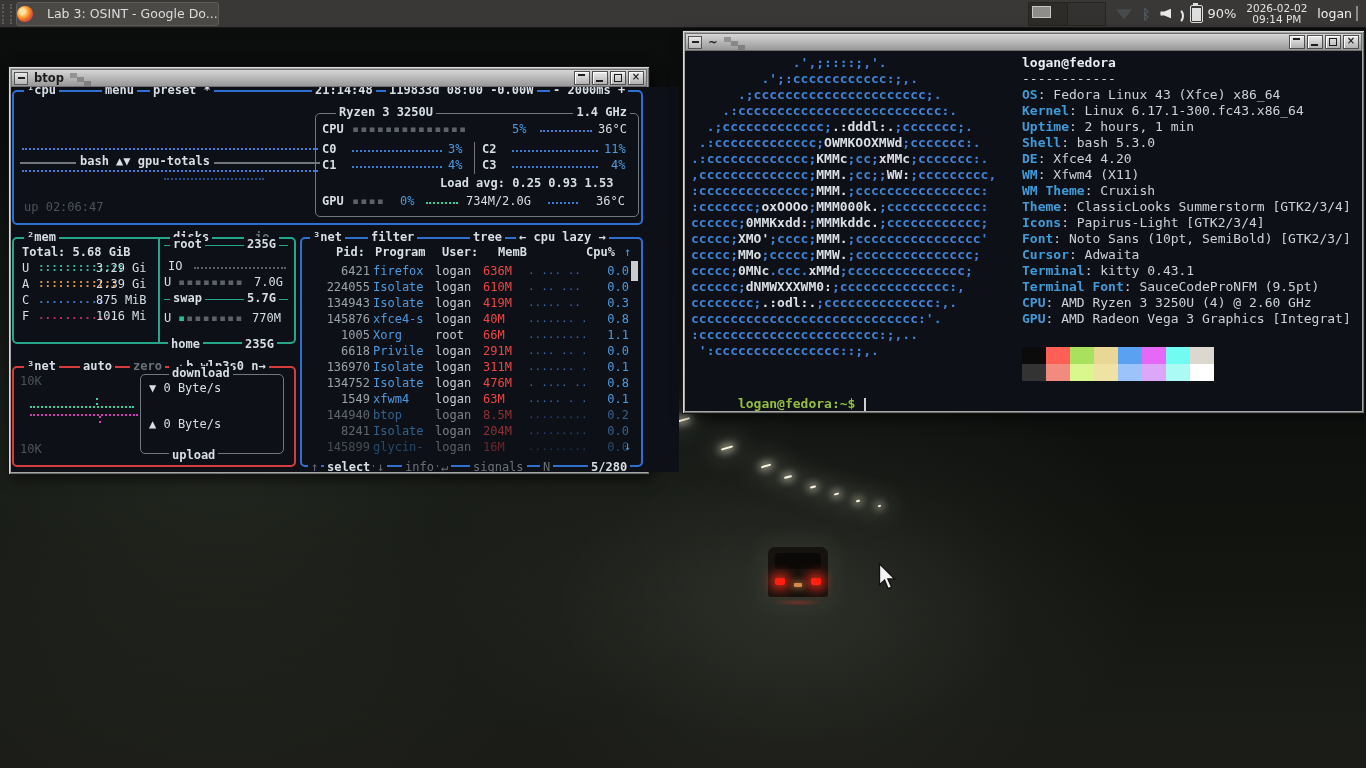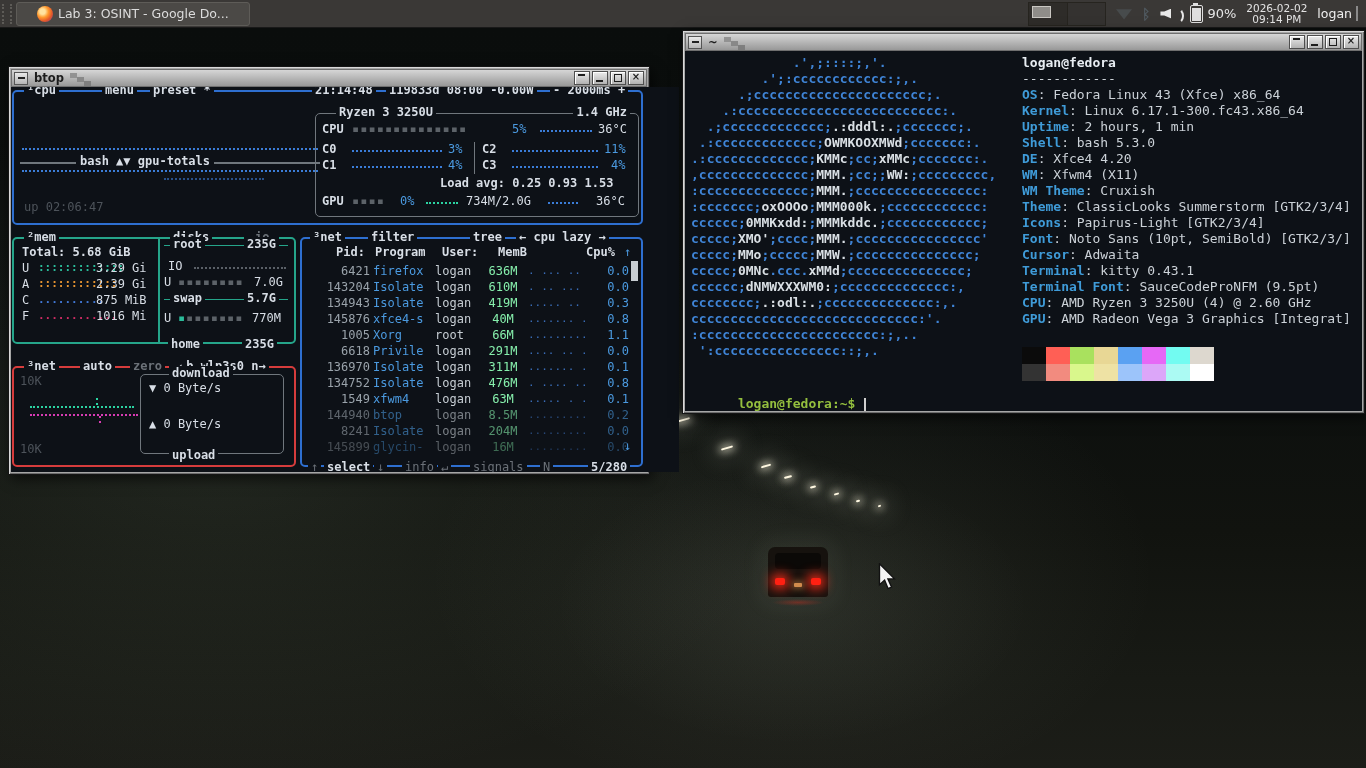--- a/index.html
+++ b/index.html
@@ -24,21 +24,21 @@
   #car .plate{position:absolute;left:26px;top:36px;width:8px;height:4px;background:#d08b4d;border-radius:1px;
     box-shadow:0 0 6px 2px rgba(220,150,80,.5);}
   #car .refl{position:absolute;left:4px;top:52px;width:52px;height:7px;border-radius:50%;
     background:radial-gradient(closest-side,rgba(255,40,25,.30),transparent);}
   #cursor{position:absolute;left:878px;top:536px;}
 
   
   #panel{position:absolute;left:0;top:0;width:1366px;height:27px;background:#3a3836;
     border-bottom:1px solid #191919;display:flex;align-items:center;}
   #panel-handle{width:6px;height:20px;margin-left:2px;border-left:2px dotted #5d5b57;border-right:2px dotted #5d5b57;}
-  .task{height:22px;margin-left:4px;display:flex;align-items:center;gap:5px;padding:0 20px;min-width:170px;
+  .task{height:22px;margin-left:4px;display:flex;align-items:center;gap:14px;padding:0 0;min-width:170px;
     background:#4b4946;border:1px solid #5e5c58;border-radius:3px;color:#dcdcdc;font-size:12.5px;}
   .task.active{background:linear-gradient(#7c7b97,#5e5d7a);border-color:#8e8daa;color:#fff;}
   .fficon{width:16px;height:16px;border-radius:50%;
     background:radial-gradient(circle at 35% 35%,#ffe3a0 0 18%,#ff9a2e 40%,#e3572a 65%,#7d3a9e 100%);}
   .kittyicon{position:relative;width:16px;height:16px;border-radius:3px;background:#5f2727;
     box-shadow:inset 0 0 3px #2e0f0f;}
   .kittyicon::after{content:"";position:absolute;left:3px;top:4px;width:10px;height:8px;
     background:#caa;clip-path:polygon(0 35%,20% 0,40% 35%,60% 35%,80% 0,100% 35%,100% 100%,0 100%);}
   .badge{position:absolute;left:6px;top:4px;width:13px;height:13px;background:#f2f2f2;border-radius:50%;
     color:#111;font-size:10px;font-weight:bold;text-align:center;line-height:13px;}
@@ -95,21 +95,21 @@
   .grey-dot{border-top-color:#5a6067;}
   .teal-dot{border-top-color:#2bd3a2;} .mag-dot{border-top-color:#d83bb4;}
   .vtick{position:absolute;width:0;border-left:2px dotted;height:7px;}
   .bar-grey{color:#5c6268;letter-spacing:1px;}
   .mdots{font-weight:bold;font-size:11px;letter-spacing:0;}
   .cU{color:#2bbc9a;} .cA{color:#e59331;} .cC{color:#4179d8;} .cF{color:#cf2d64;}
   .proc-row{display:flex;height:16px;line-height:16px;white-space:pre;}
   .proc-row .pid{width:64px;text-align:right;color:#9aa3ab;}
   .proc-row .prog{width:62px;margin-left:3px;color:#4b9ae0;}
   .proc-row .usr{width:48px;color:#c6cdd3;}
-  .proc-row .mem{width:40px;text-align:center;color:#86efac;}
+  .proc-row .mem{width:40px;text-align:left;color:#ef4444;}
   .proc-row .dots{width:64px;padding-left:5px;color:#3a6db8;font-size:11px;}
   .proc-row .cpu{width:37px;text-align:right;color:#4b9ae0;}
   .proc-row.d1{opacity:.58;} .proc-row.d2{opacity:.4;}
 
   
   #term-content{width:677px;height:360px;font-family:"DejaVu Sans Mono","Liberation Mono",monospace;
     font-size:13px;line-height:16px;color:#ccd2d8;}
   #ascii-art{position:absolute;left:6px;top:4px;margin:0;font-weight:bold;white-space:pre;
     font-size:13px;line-height:16px;}
   #ascii-art .b{color:#3f84d6;} #ascii-art .w{color:#d9dfe4;}
@@ -342,21 +342,21 @@
       <span class="wt abs" style="left:34px;top:6px">Pid:</span>
       <span class="wt abs" style="left:73px;top:6px">Program</span>
       <span class="wt abs" style="left:140px;top:6px">User:</span>
       <span class="wt abs" style="left:196px;top:6px">MemB</span>
       <span class="wt abs" style="left:284px;top:6px">Cpu%</span>
       <span class="val abs" style="left:322px;top:6px">↑</span>
       <div class="abs" style="right:3px;top:22px;width:7px;height:20px;background:#c8cdd2;"></div>
 
       <div id="proc-rows" class="abs" style="left:4px;top:24px;right:12px;">
           <div class="proc-row"><span class="pid">6421</span><span class="prog">firefox</span><span class="usr">logan</span><span class="mem">636M</span><span class="dots">. ... ..</span><span class="cpu">0.0</span></div>
-          <div class="proc-row"><span class="pid">143204</span><span class="prog">Isolate</span><span class="usr">logan</span><span class="mem">610M</span><span class="dots">. .. ...</span><span class="cpu">0.0</span></div>
+          <div class="proc-row"><span class="pid">224055</span><span class="prog">Isolate</span><span class="usr">logan</span><span class="mem">610M</span><span class="dots">. .. ...</span><span class="cpu">0.0</span></div>
           <div class="proc-row"><span class="pid">134943</span><span class="prog">Isolate</span><span class="usr">logan</span><span class="mem">419M</span><span class="dots">..... ..</span><span class="cpu">0.3</span></div>
           <div class="proc-row"><span class="pid">145876</span><span class="prog">xfce4-s</span><span class="usr">logan</span><span class="mem">40M</span><span class="dots">....... .</span><span class="cpu">0.8</span></div>
           <div class="proc-row"><span class="pid">1005</span><span class="prog">Xorg</span><span class="usr">root</span><span class="mem">66M</span><span class="dots">.........</span><span class="cpu">1.1</span></div>
           <div class="proc-row"><span class="pid">6618</span><span class="prog">Privile</span><span class="usr">logan</span><span class="mem">291M</span><span class="dots">.... .. .</span><span class="cpu">0.0</span></div>
           <div class="proc-row"><span class="pid">136970</span><span class="prog">Isolate</span><span class="usr">logan</span><span class="mem">311M</span><span class="dots">....... .</span><span class="cpu">0.1</span></div>
           <div class="proc-row"><span class="pid">134752</span><span class="prog">Isolate</span><span class="usr">logan</span><span class="mem">476M</span><span class="dots">. .... ..</span><span class="cpu">0.8</span></div>
           <div class="proc-row"><span class="pid">1549</span><span class="prog">xfwm4</span><span class="usr">logan</span><span class="mem">63M</span><span class="dots">..... . .</span><span class="cpu">0.1</span></div>
           <div class="proc-row d1"><span class="pid">144940</span><span class="prog">btop</span><span class="usr">logan</span><span class="mem">8.5M</span><span class="dots">.........</span><span class="cpu">0.2</span></div>
           <div class="proc-row d1"><span class="pid">8241</span><span class="prog">Isolate</span><span class="usr">logan</span><span class="mem">204M</span><span class="dots">.........</span><span class="cpu">0.0</span></div>
           <div class="proc-row d2"><span class="pid">145899</span><span class="prog">glycin-</span><span class="usr">logan</span><span class="mem">16M</span><span class="dots">.........</span><span class="cpu">0.0</span></div>

